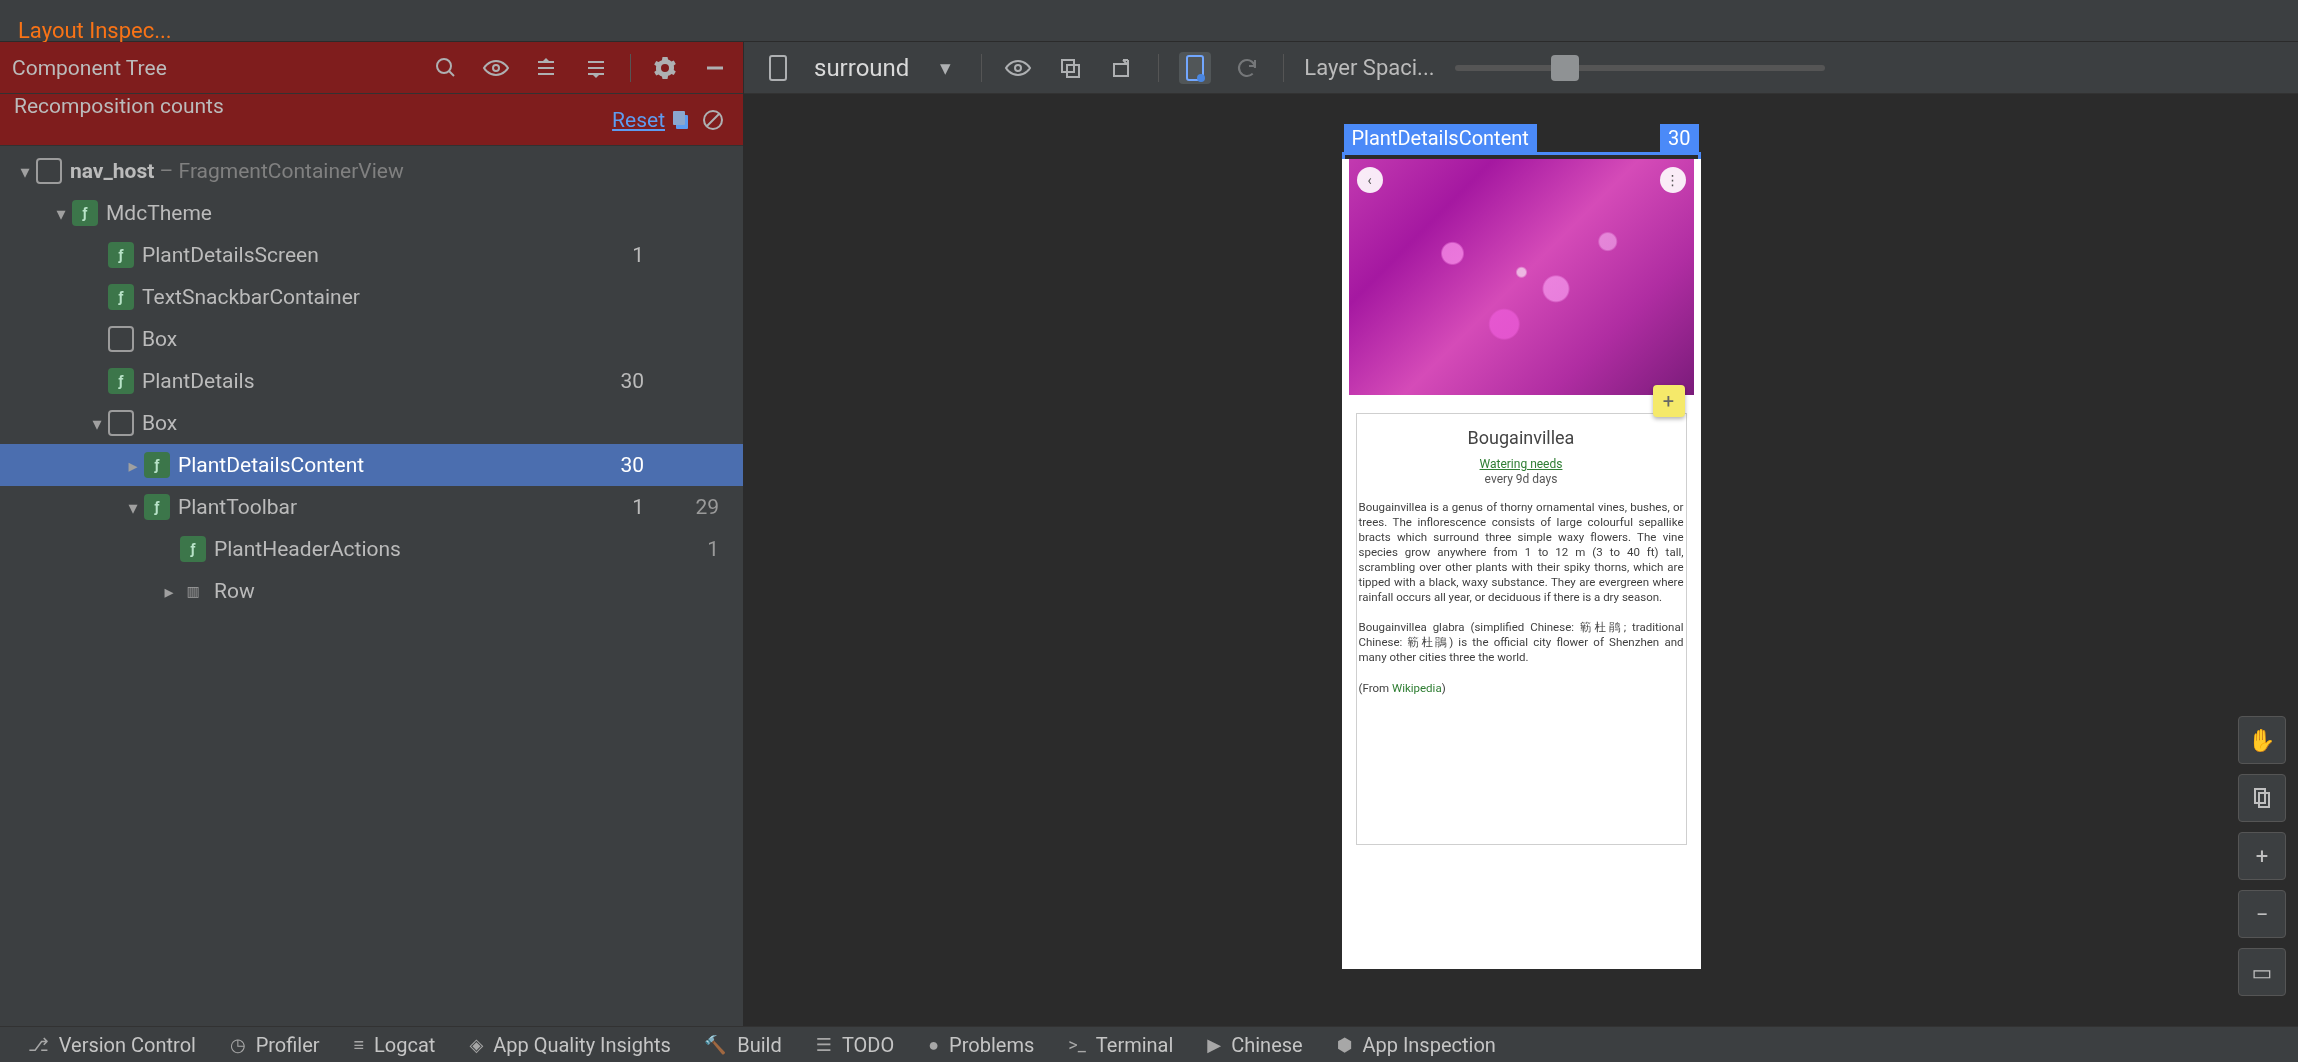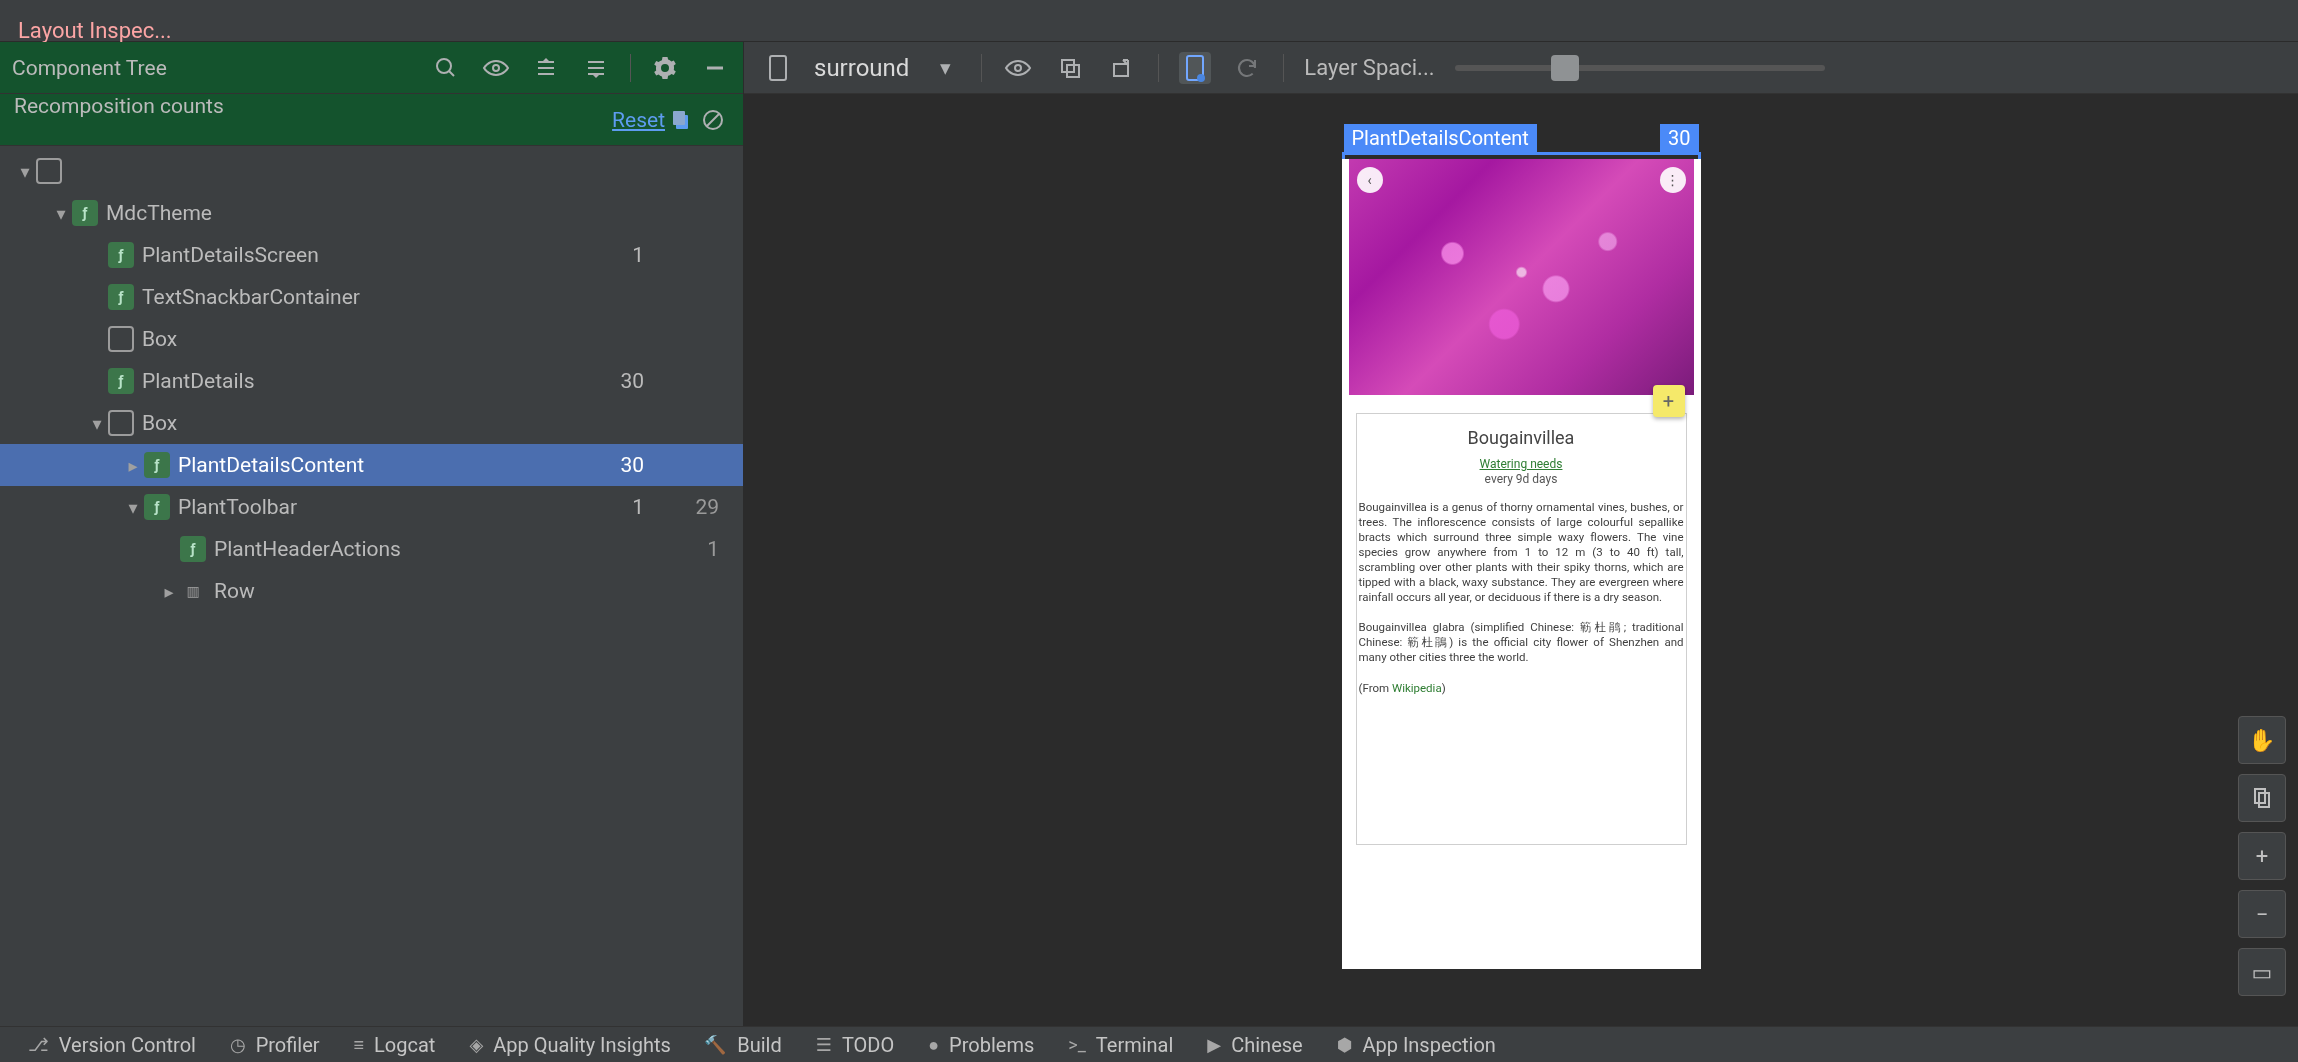--- a/index.html
+++ b/index.html
@@ -1,25 +1,25 @@
 <!DOCTYPE html>
 <html><head>
 <meta charset="utf-8">
 <style>
   * { box-sizing: border-box; margin: 0; padding: 0; }
   html, body { width: 2298px; height: 1062px; overflow: hidden; font-family: -apple-system,"Segoe UI",Roboto,sans-serif; background:#2b2b2b; color:#bbbbbb; }
   body { font-size:21px; }
 
   .title-bar { height:42px; display:flex; align-items:center; padding:0 18px; background:#3c3f41; border-bottom:1px solid #2b2b2b; }
-  .title-bar span { color:#fca5a5; font-size:22px;margin-top:20px; }
+  .title-bar span { color:#f97316; font-size:22px;margin-top:20px; }
 
   .main { display:flex; height:calc(100% - 42px - 36px); }
 
   
-  .left-panel { width:744px; display:flex; flex-direction:column; border-right:1px solid #2b2b2b; background:#14532d;}
+  .left-panel { width:744px; display:flex; flex-direction:column; border-right:1px solid #2b2b2b; background:#7f1d1d;}
   .panel-header { height:52px; display:flex; align-items:center; justify-content:space-between; padding:0 12px; border-bottom:1px solid #323232;}
   .panel-header .panel-title { color:#bbbbbb; font-size:21px;}
   .panel-header .icons { display:flex; gap:18px; align-items:center;}
   .icon-btn { width:32px; height:32px; display:flex; align-items:center; justify-content:center; color:#aeb0b2; cursor:pointer;}
   .icon-btn.active { background:#515658; border-radius:4px;}
   .divider { width:1px; height:28px; background:#555;}
   .sub-header { height:52px; border-bottom:1px solid #323232; display:flex; justify-content:space-between; padding:0 14px;}
   .sub-header .label { color:#bbbbbb; font-size:21px;}
   .sub-header .right { display:flex; align-items:center; }
   .reset { color:#5e9cf0; font-size:21px; text-decoration:underline;}
@@ -147,20 +147,21 @@
               <line x1="6" y1="18" x2="18" y2="6"></line>
             </svg>
           </div>
       </div>
     </div>
 
     <div class="tree" id="tree">
         <div class="tree-row" style="padding-left: 14px;">
           <span class="chev">▾</span>
           <span class="type-icon view-ic"></span>
+          <span class="name"><b>nav_host</b><span class="dim"> – FragmentContainerView</span></span>
           <span class="counts">
             <span class="c1"></span>
             <span class="c2"></span>
           </span>
         </div>
         <div class="tree-row" style="padding-left: 50px;">
           <span class="chev">▾</span>
           <span class="type-icon compose-ic">ƒ</span>
           <span class="name">MdcTheme</span>
           <span class="counts">

